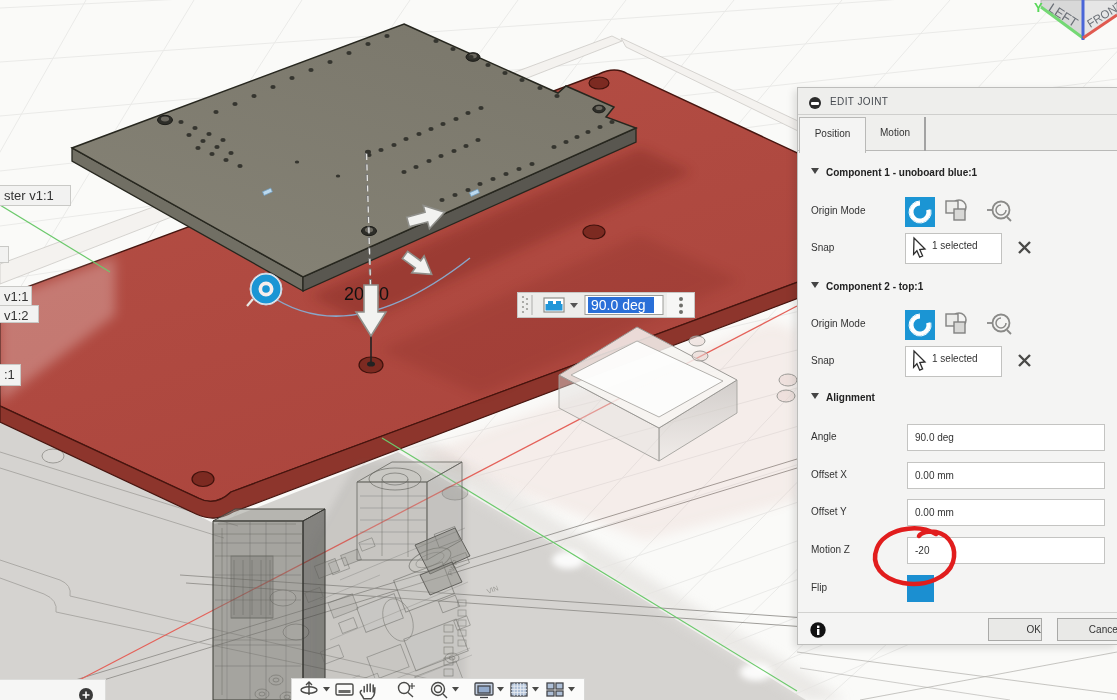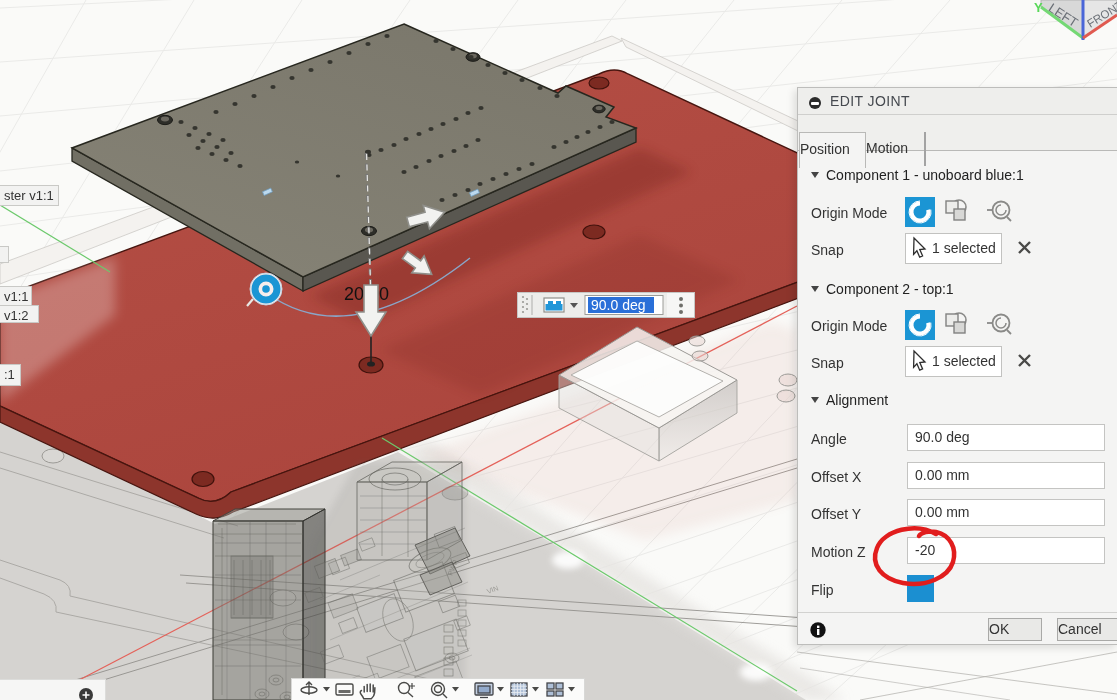--- a/index.html
+++ b/index.html
@@ -1,28 +1,28 @@
 <!DOCTYPE html>
 <html><head><meta charset="utf-8"><style>
 *{margin:0;padding:0;box-sizing:border-box}
 body{width:1117px;height:700px;overflow:hidden;position:relative;font-family:"Liberation Sans",sans-serif;background:#fafaf8}
 .lbl{position:absolute;background:#f2f2f1;border:1px solid #c9c9c6;color:#333;font-size:13px;line-height:19px;padding:0 4px;white-space:nowrap;overflow:hidden}
-#dlg{position:absolute;left:797px;top:87px;width:321px;height:558px;background:#f4f4f3;border:1px solid #bdbdbb;box-shadow:-3px 3px 8px rgba(0,0,0,0.12);font-size:14px;color:#333}
+#dlg{position:absolute;left:797px;top:87px;width:321px;height:558px;background:#f4f4f3;border:1px solid #bdbdbb;box-shadow:-3px 3px 8px rgba(0,0,0,0.12);font-size:10px;color:#333}
 #ttl{height:27px;background:#eeeeec;border-bottom:1px solid #cfcfcd;line-height:27px;color:#45494f;padding-left:32px;letter-spacing:0.4px}
 #ttl .ic{position:absolute;left:11px;top:9px;width:12px;height:12px;border-radius:50%;background:#2b2b2b}
 #ttl .ic:after{content:"";position:absolute;left:2px;top:5px;width:8px;height:2.5px;background:#fff;border-radius:1px}
 #tabs{position:relative;height:36px;border-bottom:1px solid #b9b9b7;background:#efefed}
-.tab{position:absolute;top:17px;height:34px;line-height:32px;text-align:left}
+.tab{position:absolute;top:2px;height:34px;line-height:32px;text-align:center}
 #tab1{left:1px;width:67px;background:#f4f4f3;border:1px solid #b9b9b7;border-bottom:none;height:36px}
 #tab2{left:68px;width:60px;border-right:2px solid #a3a3a3}
-.sec{position:absolute;left:13px;font-weight:normal;color:#222}
+.sec{position:absolute;left:13px;font-weight:bold;color:#222}
 .sec .tri{display:inline-block;width:0;height:0;border-left:4.5px solid transparent;border-right:4.5px solid transparent;border-top:6px solid #444;margin-right:7px;vertical-align:2px}
 .rlab{position:absolute;left:13px}
 .inp{position:absolute;left:109px;width:198px;height:27px;background:#fff;border:1px solid #c4c4c2;line-height:25px;padding-left:7px}
-.btn{position:absolute;height:23px;background:#e9e9e7;border:1px solid #a9a9a7;text-align:left;line-height:21px}
+.btn{position:absolute;height:23px;background:#e9e9e7;border:1px solid #a9a9a7;text-align:right;line-height:21px}
 </style></head><body>
 <svg width="1117" height="700" viewBox="0 0 1117 700" xmlns="http://www.w3.org/2000/svg" style="position:absolute;left:0;top:0">
 <defs>
  <linearGradient id="pcbg" x1="0.7" y1="0" x2="0" y2="1">
   <stop offset="0" stop-color="#7b786c"></stop>
         <stop offset="1" stop-color="#868376"></stop>
  </linearGradient>
  <linearGradient id="redg" x1="0" y1="0" x2="0.7" y2="1">
   <stop offset="0" stop-color="#b54f45"></stop>
         <stop offset="1" stop-color="#aa443c"></stop>
@@ -342,21 +342,21 @@
 <polygon points="1041,0 1041,7 1083,38 1083,0" fill="#d8d8d8" stroke="#b2b2b2" stroke-width="1"></polygon>
 <polygon points="1083,0 1083,38 1117,15 1117,0" fill="#e6e6e6" stroke="#b2b2b2" stroke-width="1"></polygon>
 <text x="1047" y="16" font-size="13" fill="#6a6f76" transform="rotate(33 1057 14)">LEFT</text>
 <text x="1086" y="23" font-size="11.5" fill="#6a6f76" transform="rotate(-32 1097 18)">FRONT</text>
 <line x1="1083" y1="38" x2="1041" y2="7" stroke="#74d874" stroke-width="3"></line>
 <line x1="1083" y1="40" x2="1083" y2="0" stroke="#4a66d8" stroke-width="3"></line>
 <line x1="1083" y1="38" x2="1117" y2="15" stroke="#e05a50" stroke-width="3"></line>
 <text x="1034" y="12" font-size="13" fill="#58d858" font-weight="bold">Y</text>
 </g>
 </svg>
-<div class="lbl" style="left:-1px;top:185px;width:60px;height:21px">ster v1:1</div>
+<div class="lbl" style="left:-1px;top:185px;width:72px;height:21px">ster v1:1</div>
 <div class="lbl" style="left:-1px;top:246px;width:9px;height:17px"></div>
 <div class="lbl" style="left:-1px;top:286px;width:33px;height:20px">v1:1</div>
 <div class="lbl" style="left:-1px;top:305px;width:40px;height:18px">v1:2</div>
 <div class="lbl" style="left:-1px;top:364px;width:22px;height:22px">:1</div>
 
 <div style="position:absolute;left:517px;top:292px;width:178px;height:26px;background:#ededeb;border:1px solid #c6c6c4;">
 <svg width="176" height="24" xmlns="http://www.w3.org/2000/svg">
 <g fill="#9a9a96">
 <circle cx="5" cy="4" r="1.1"></circle>
         <circle cx="9" cy="6" r="1.1"></circle>

